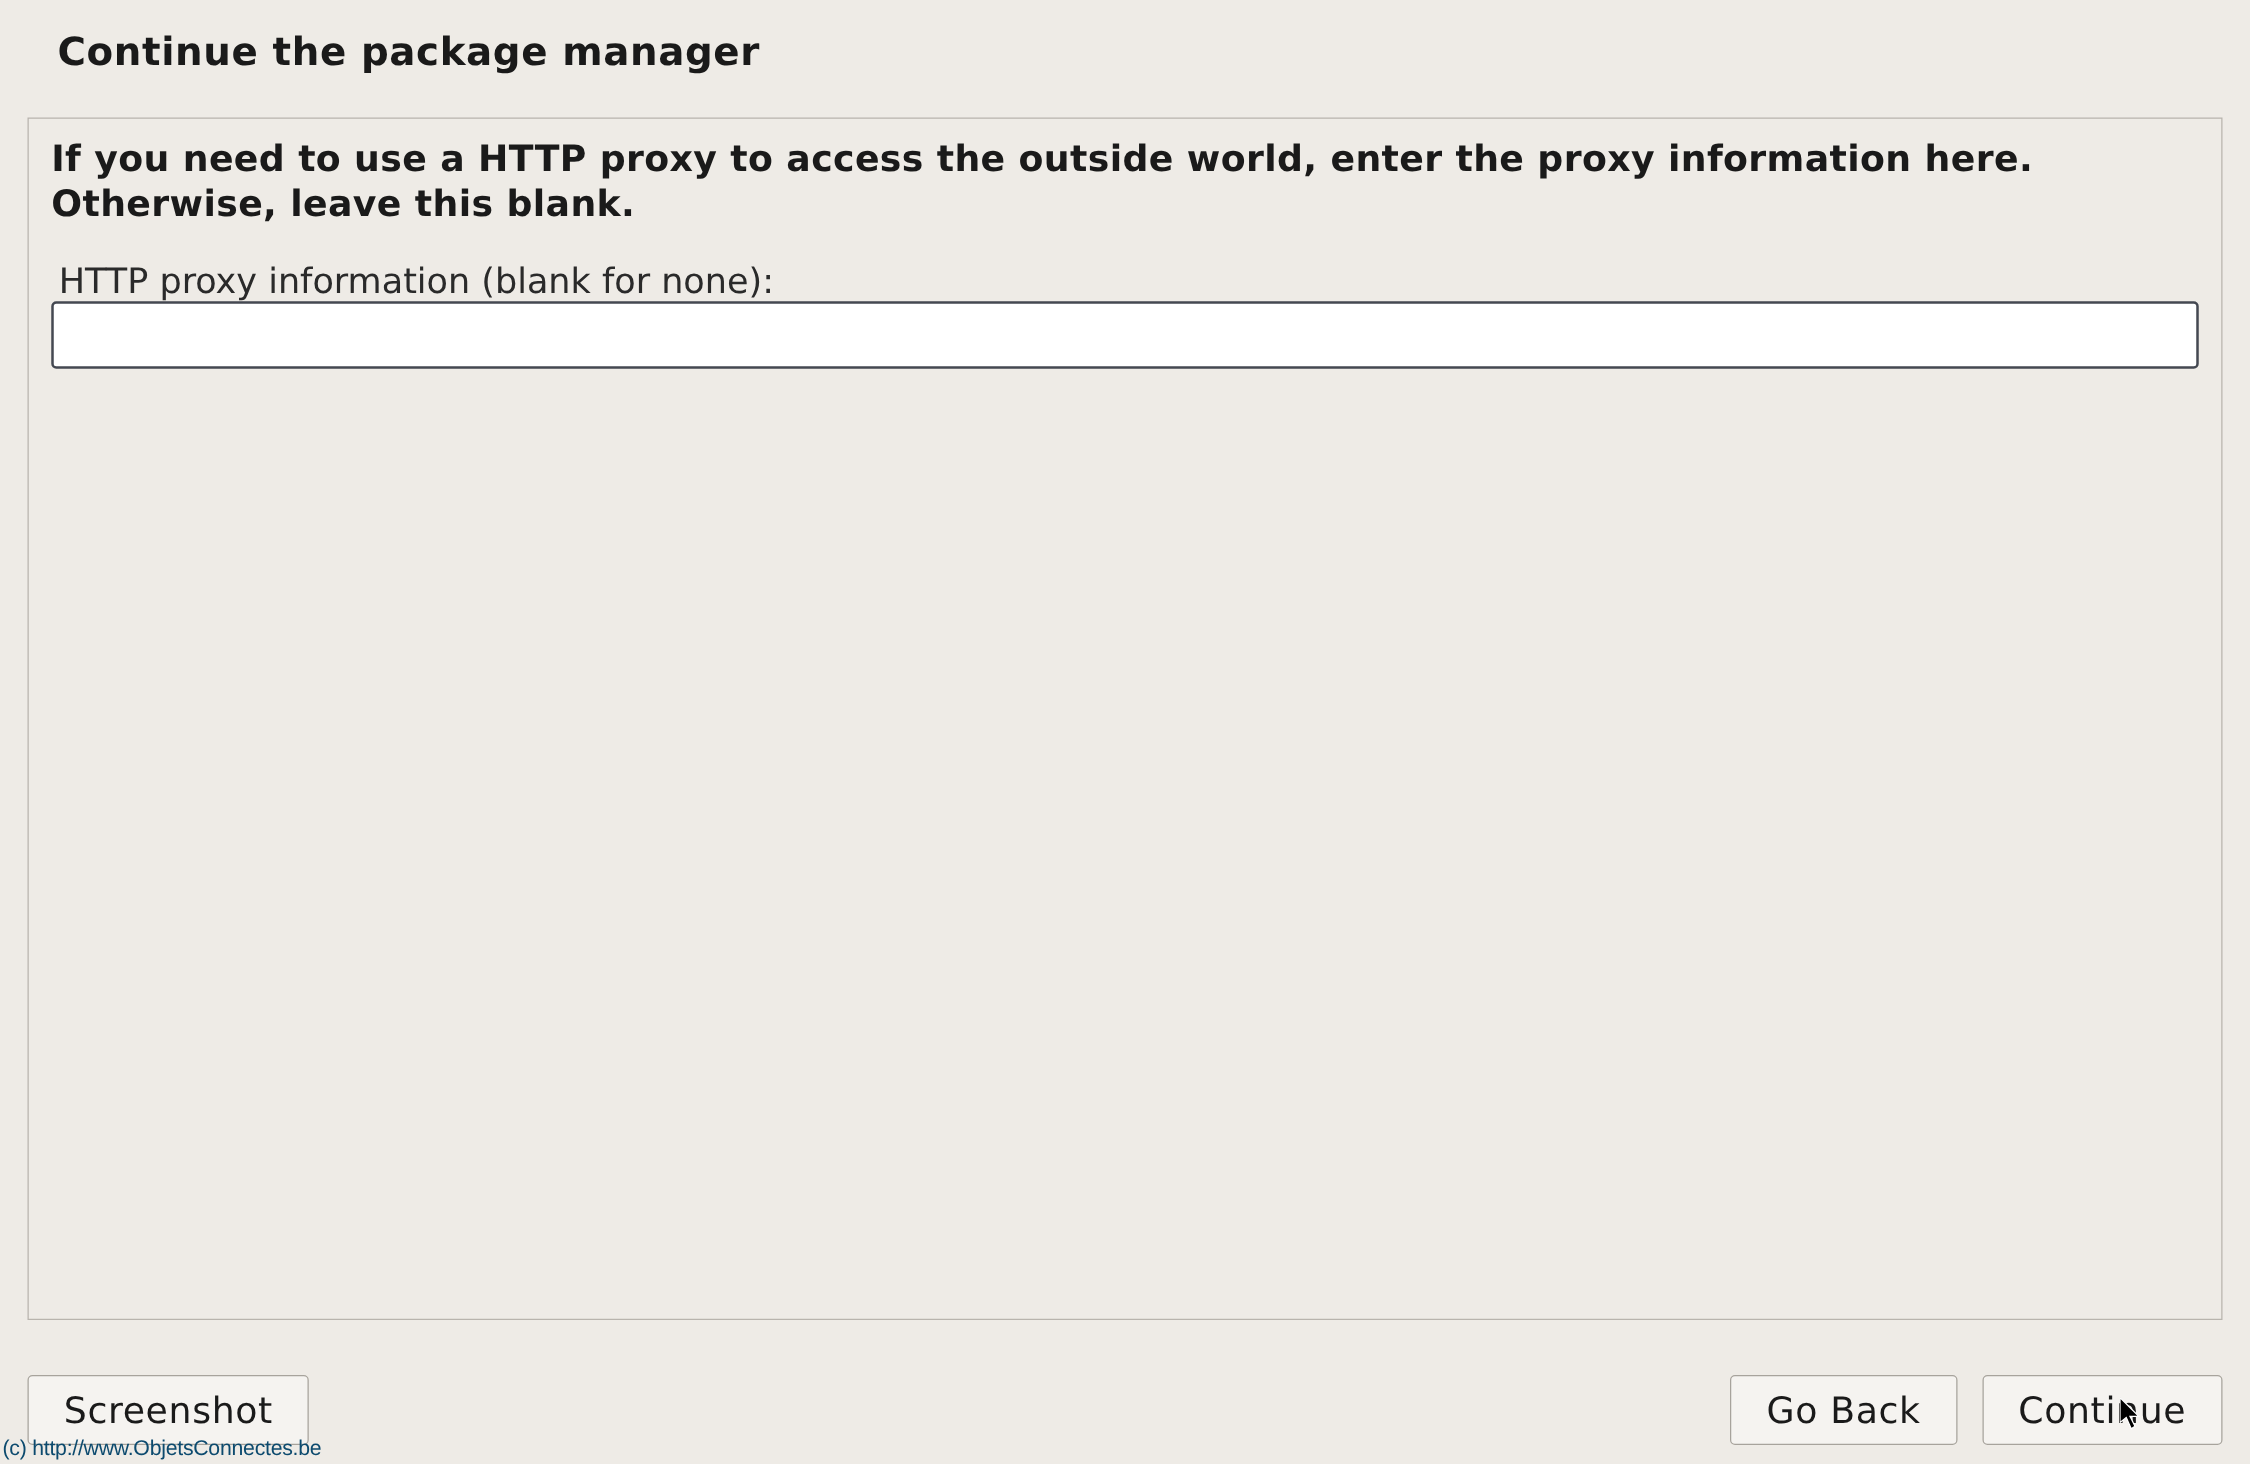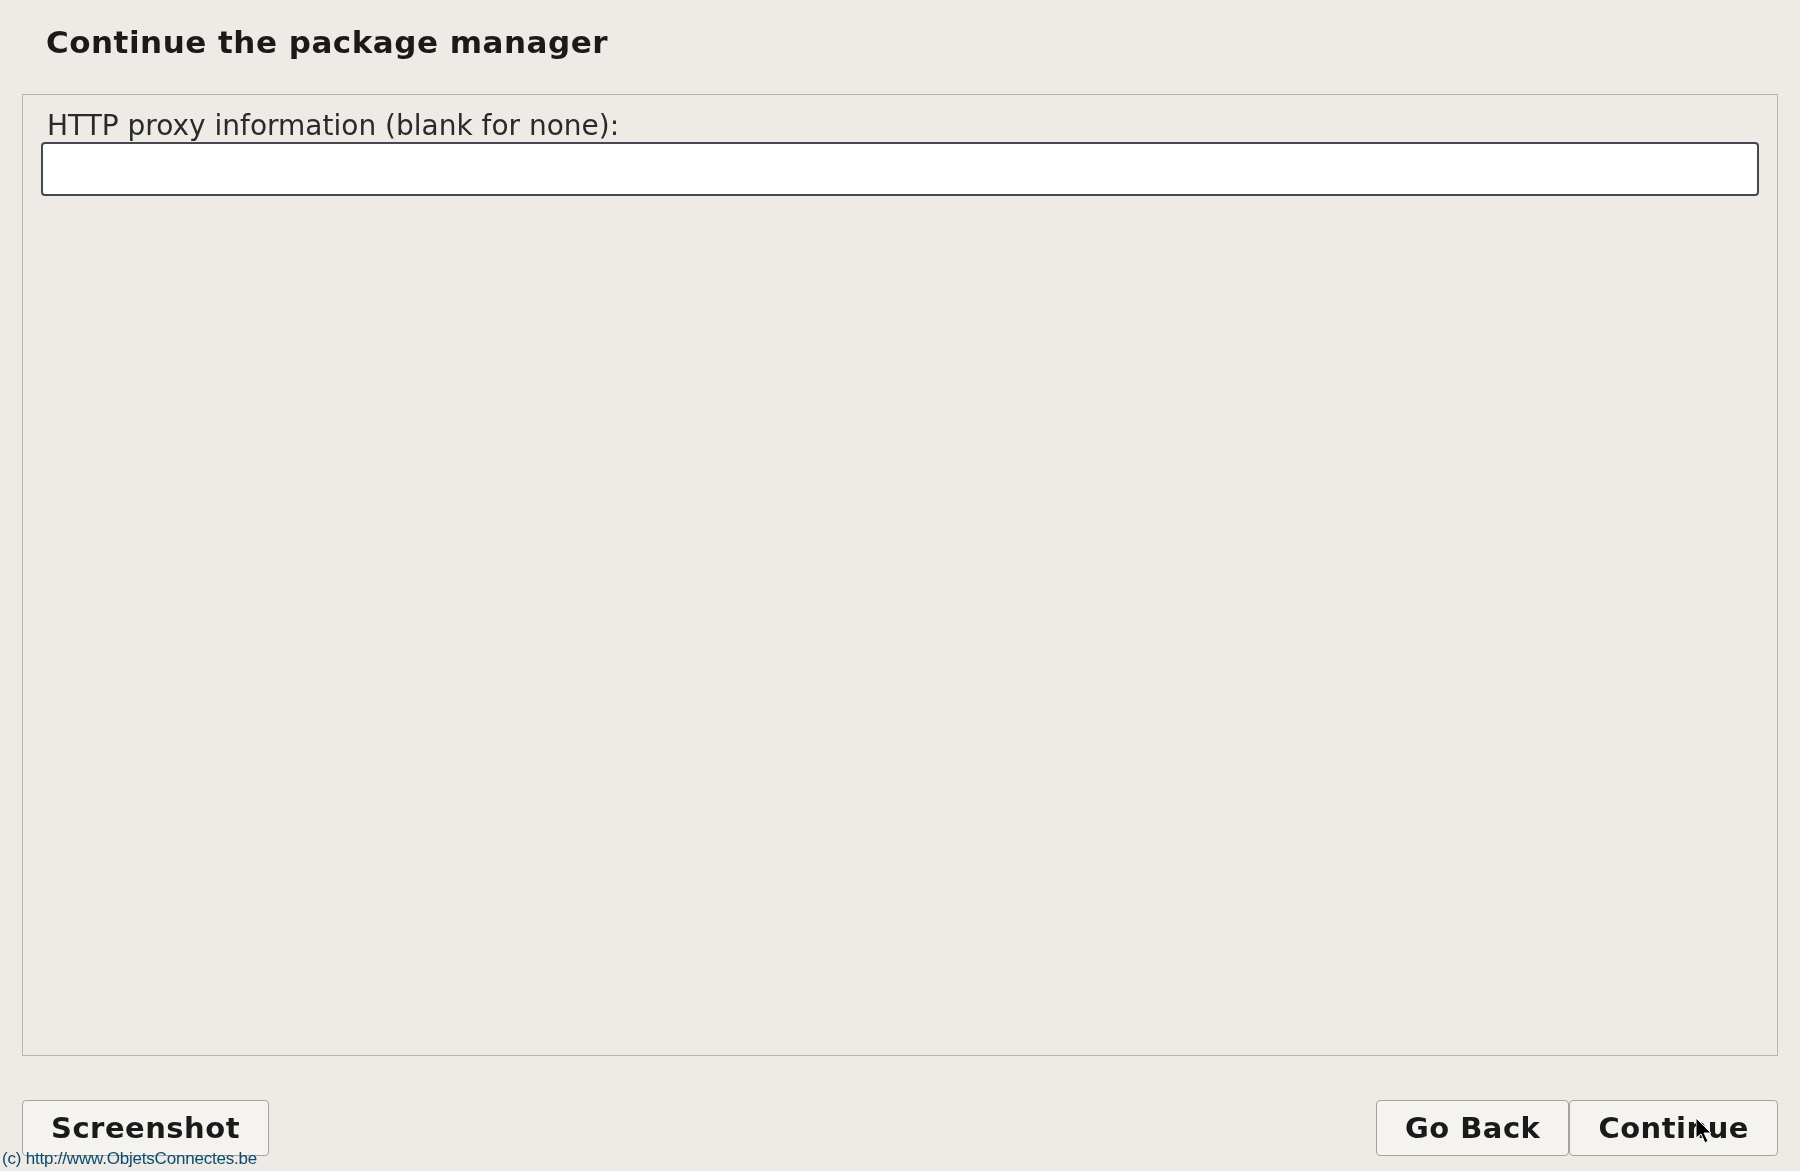--- a/index.html
+++ b/index.html
@@ -67,27 +67,28 @@
       position: absolute;
       left: 22px;
       right: 22px;
       bottom: 15px;
       display: flex;
       justify-content: space-between;
       align-items: center;
     }
     .footer-right {
       display: flex;
+      gap: 20px;
     }
     .btn {
       background-color: #f5f3f0;
       border: 1px solid #a7a39c;
       border-radius: 4px;
       font-size: 29px;
-      font-weight: bold;
+      font-weight: normal;
       color: #1a1a1a;
       padding: 10px 28px;
       cursor: pointer;
       font-family: inherit;
       letter-spacing: 0.5px;
     }
     .watermark {
       position: absolute;
       left: 0;
       bottom: 0;
@@ -105,20 +106,21 @@
       height: 26px;
       pointer-events: none;
     }
   </style>
 </head>
 <body>
 
 <div class="page-title">Continue the package manager</div>
 
 <div class="main-panel">
+  <p class="instruction">If you need to use a HTTP proxy to access the outside world, enter the proxy information here. Otherwise, leave this blank.</p>
   <p class="field-label">HTTP proxy information (blank for none):</p>
   <input type="text" class="proxy-input" value="" style="">
 </div>
 
 <div class="footer">
   <button class="btn">Screenshot</button>
   <div class="footer-right">
     <button class="btn">Go Back</button>
     <button class="btn">Continue</button>
   </div>

